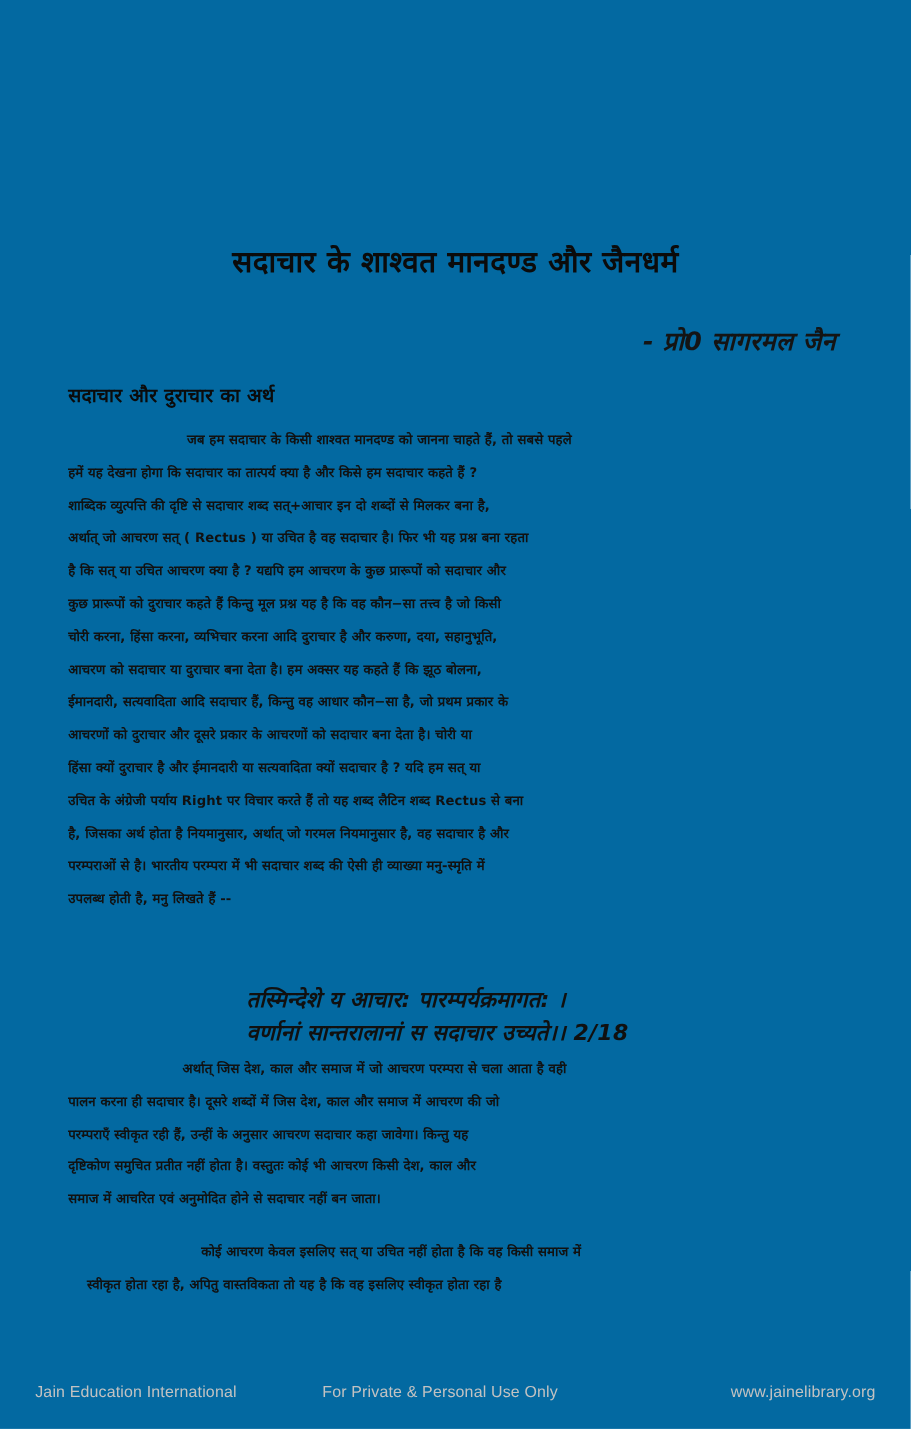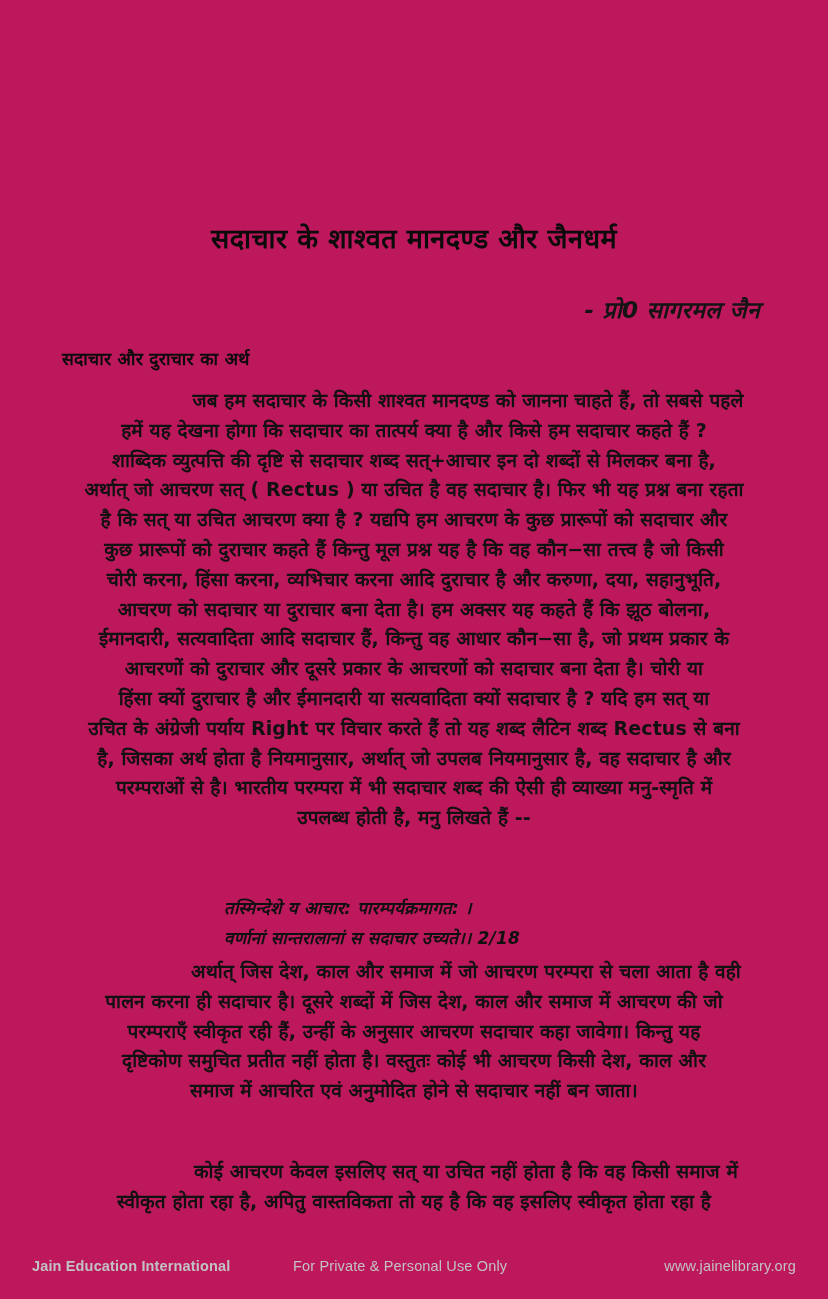--- a/index.html
+++ b/index.html
@@ -10,21 +10,21 @@
   }
   body {
     font-family: "Liberation Serif", "DejaVu Serif", serif;
     color: #000000;
   }
   .page {
     position: relative;
     width: 828px;
     height: 1299px;
     margin: 0 auto;
-    background: #be185d;
+    background: #0369a1;
     overflow: hidden;
     box-sizing: border-box;
   }
 
   
   .title-block {
     position: absolute;
     top: 222px;
     left: 0;
     width: 828px;
@@ -68,64 +68,63 @@
   }
 
   
   .body-block {
     position: absolute;
     left: 62px;
     width: 704px;
   }
   .body-block.b1 { top: 386px; }
   .body-block.b2 { top: 957px; }
-  .body-block.b3 { top: 1157px; }
+  .body-block.b3 { top: 1124px; margin-left: 17px; }
 
   .line {
     font-family: "DejaVu Sans", "Liberation Sans", sans-serif;
     font-weight: 700;
-    font-size: 19px;
+    font-size: 12px;
     line-height: 29.8px;
     height: 29.8px;
     color: #111111;
     white-space: nowrap;
     letter-spacing: 0.1px;
-    text-align: center;
   }
   .line.indent { padding-left: 108px; }
   .line.indent-sm { padding-left: 104px; }
 
   
   .verse {
     position: absolute;
     left: 224px;
     top: 893px;
     font-family: "DejaVu Sans", "Liberation Sans", sans-serif;
     font-style: italic;
     font-weight: 700;
-    font-size: 17px;
+    font-size: 20px;
     line-height: 30px;
     color: #101010;
     letter-spacing: 0.2px;
     white-space: nowrap;
   }
 
   
   .footer {
     position: absolute;
     left: 0;
     top: 1258px;
     width: 828px;
     height: 28px;
     color: #c2c2c2;
     font-family: "Liberation Sans", "DejaVu Sans", sans-serif;
     font-size: 14.5px;
     letter-spacing: 0.15px;
   }
-  .footer .f-left   { position: absolute; left: 32px;  top: 0; font-weight: bold; }
+  .footer .f-left   { position: absolute; left: 32px;  top: 0; }
   .footer .f-center { position: absolute; left: 293px; top: 0; }
   .footer .f-right  { position: absolute; right: 32px; top: 0; }
 </style>
 </head>
 <body>
 
 <div class="page">
 
   <div class="title-block">
     <h1 class="doc-title">सदाचार के शाश्वत मानदण्ड और जैनधर्म</h1>
@@ -141,21 +140,21 @@
     <div class="line">शाब्दिक व्युत्पत्ति की दृष्टि से सदाचार शब्द सत्+आचार इन दो शब्दों से मिलकर बना है,</div>
     <div class="line">अर्थात् जो आचरण सत् ( Rectus ) या उचित है वह सदाचार है। फिर भी यह प्रश्न बना रहता</div>
     <div class="line">है कि सत् या उचित आचरण क्या है ? यद्यपि हम आचरण के कुछ प्रारूपों को सदाचार और</div>
     <div class="line">कुछ प्रारूपों को दुराचार कहते हैं किन्तु मूल प्रश्न यह है कि वह कौन−सा तत्त्व है जो किसी</div>
     <div class="line">चोरी करना, हिंसा करना, व्यभिचार करना आदि दुराचार है और करुणा, दया, सहानुभूति,</div>
     <div class="line">आचरण को सदाचार या दुराचार बना देता है। हम अक्सर यह कहते हैं कि झूठ बोलना,</div>
     <div class="line">ईमानदारी, सत्यवादिता आदि सदाचार हैं, किन्तु वह आधार कौन−सा है, जो प्रथम प्रकार के</div>
     <div class="line">आचरणों को दुराचार और दूसरे प्रकार के आचरणों को सदाचार बना देता है। चोरी या</div>
     <div class="line">हिंसा क्यों दुराचार है और ईमानदारी या सत्यवादिता क्यों सदाचार है ? यदि हम सत् या</div>
     <div class="line">उचित के अंग्रेजी पर्याय Right पर विचार करते हैं तो यह शब्द लैटिन शब्द Rectus से बना</div>
-    <div class="line">है, जिसका अर्थ होता है नियमानुसार, अर्थात् जो उपलब नियमानुसार है, वह सदाचार है और</div>
+    <div class="line">है, जिसका अर्थ होता है नियमानुसार, अर्थात् जो गरमल नियमानुसार है, वह सदाचार है और</div>
     <div class="line">परम्पराओं से है। भारतीय परम्परा में भी सदाचार शब्द की ऐसी ही व्याख्या मनु-स्मृति में</div>
     <div class="line">उपलब्ध होती है, मनु लिखते हैं --</div>
   </div>
 
   <div class="verse">
     <div>तस्मिन्देशे य आचार: पारम्पर्यक्रमागत: ।</div>
     <div>वर्णानां सान्तरालानां स सदाचार उच्यते।। 2/18</div>
   </div>
 
   <div class="body-block b2">

